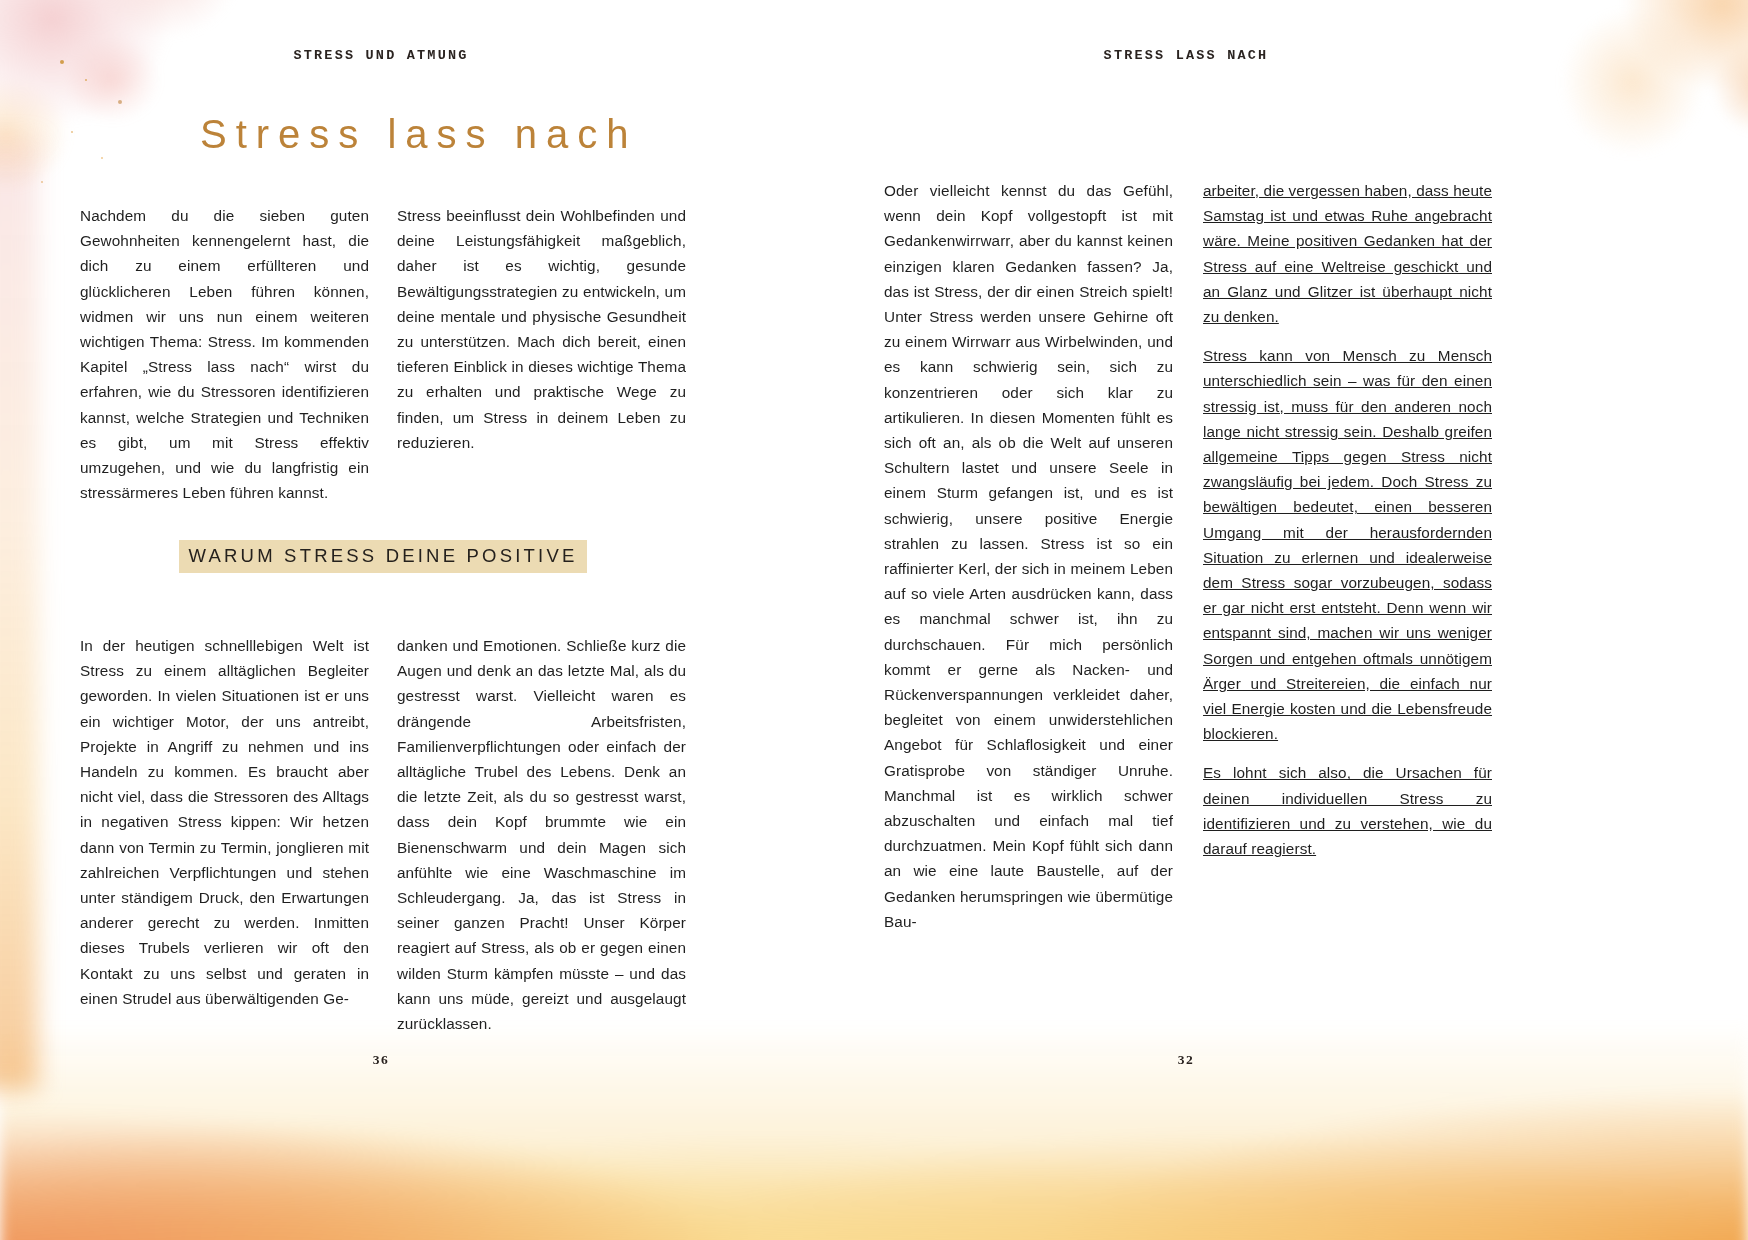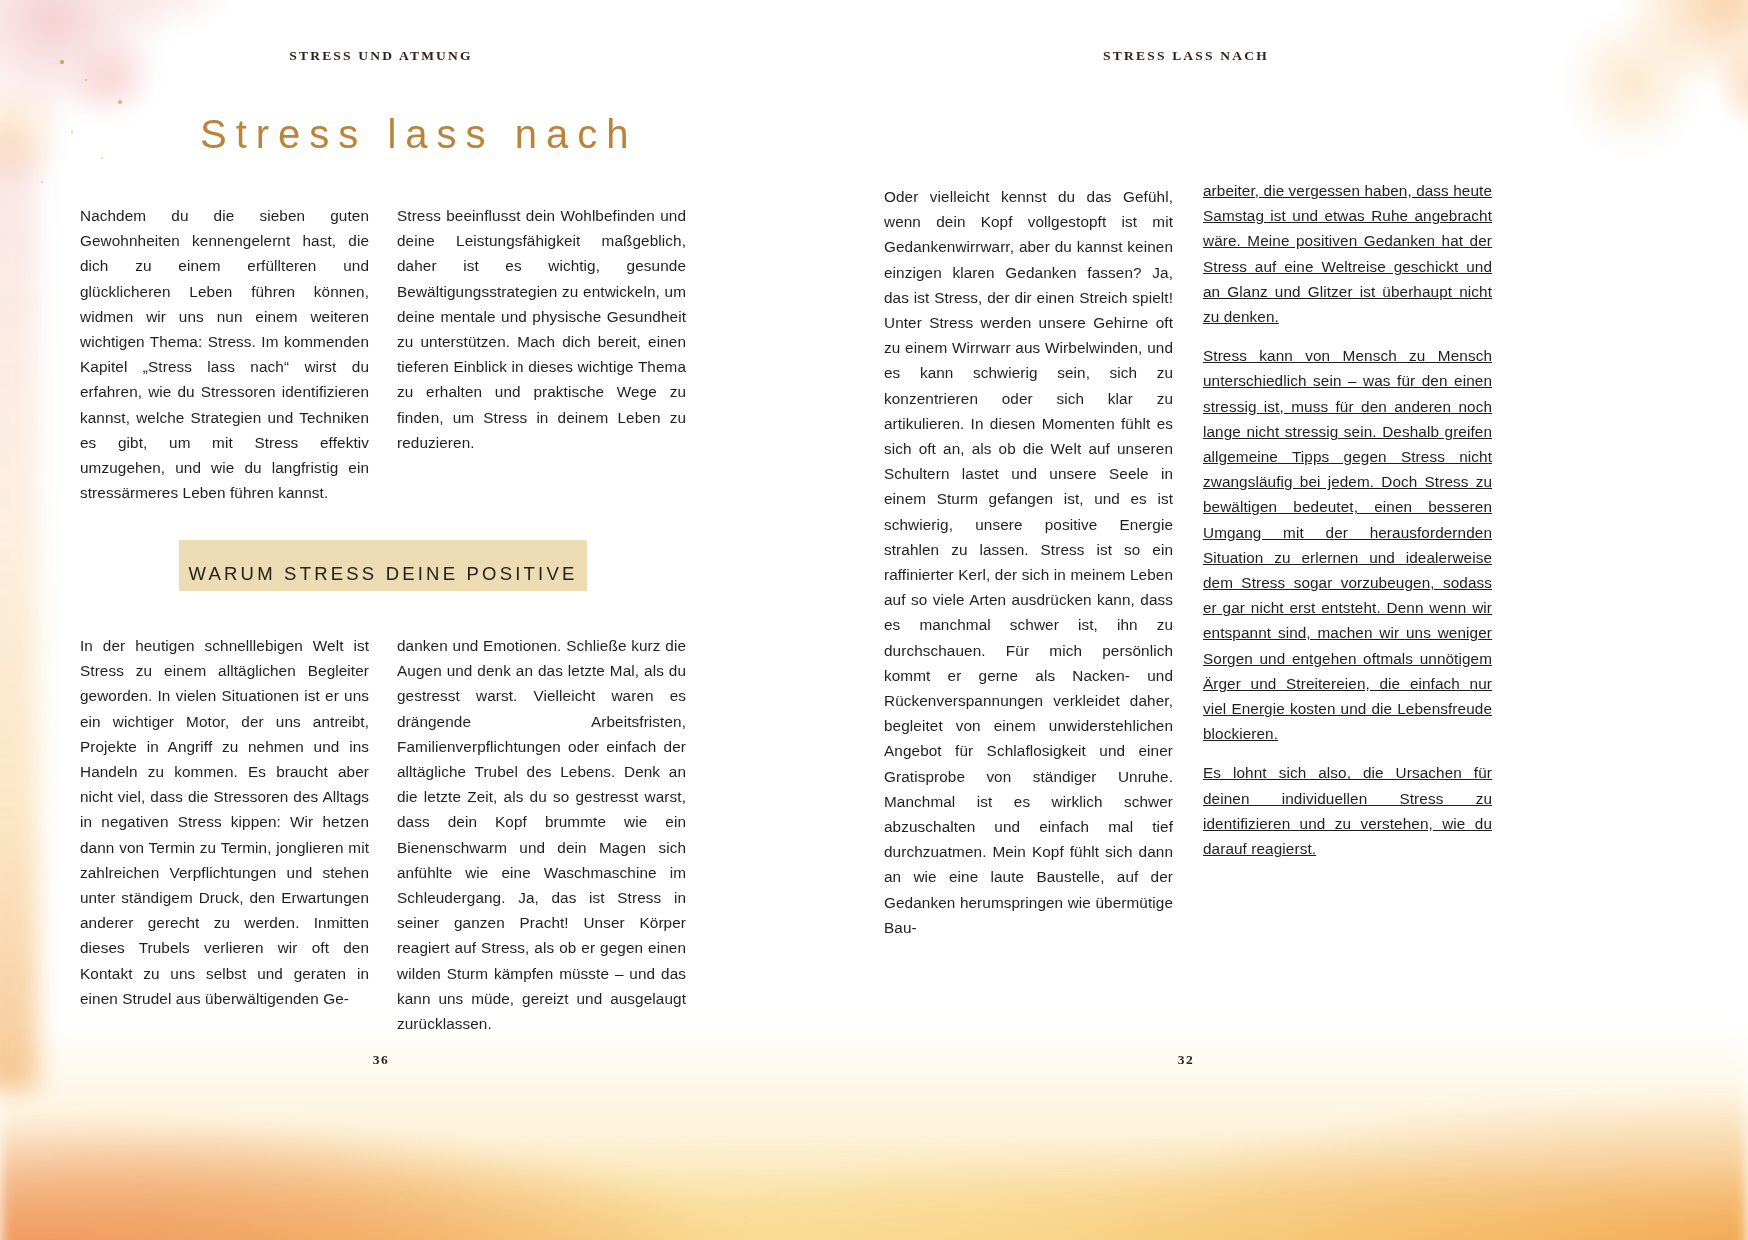--- a/index.html
+++ b/index.html
@@ -72,21 +72,21 @@
       110px 60px 0 -2px rgba(205,150,60,0.5),
       -20px 120px 0 -1px rgba(222,160,80,0.6);
   }
 
   
   .running-head {
     position: absolute;
     top: 48px;
     width: 600px;
     text-align: center;
-    font-family: Liberation Serif, serif;
+    font-family: Liberation Mono, monospace;
     font-weight: bold;
     font-size: 13.5px;
     letter-spacing: 2.2px;
     color: #2a2320;
   }
   .running-head.left  { left: 81px; }
   .running-head.right { left: 886px; }
 
   .chapter-title {
     position: absolute;
@@ -119,34 +119,34 @@
     position: absolute;
     left: 80px;
     top: 540px;
     width: 606px;
     text-align: center;
     line-height: 28px;
   }
   .section-heading .hl {
     display: inline-block;
     background: #ecdbb3;
-    padding: 20px 10px 3px 10px;
+    padding: 2px 10px 3px 10px;
     margin: 0 0 1px 0;
     font-size: 18.5px;
     font-weight: 500;
     letter-spacing: 3.2px;
     color: #25211d;
   }
 
   
   .lp-body-1 { left: 80px;  top: 633px; }
   .lp-body-2 { left: 397px; top: 633px; }
 
   
-  .rp-col-1 { left: 884px;  top: 184px; }
+  .rp-col-1 { left: 884px;  top: 178px; }
   .rp-col-2 { left: 1203px; top: 178px; text-decoration: underline; }
 
   .page-number {
     position: absolute;
     top: 1052px;
     width: 60px;
     text-align: center;
     font-family: "Liberation Serif", serif;
     font-weight: bold;
     font-size: 13.5px;

